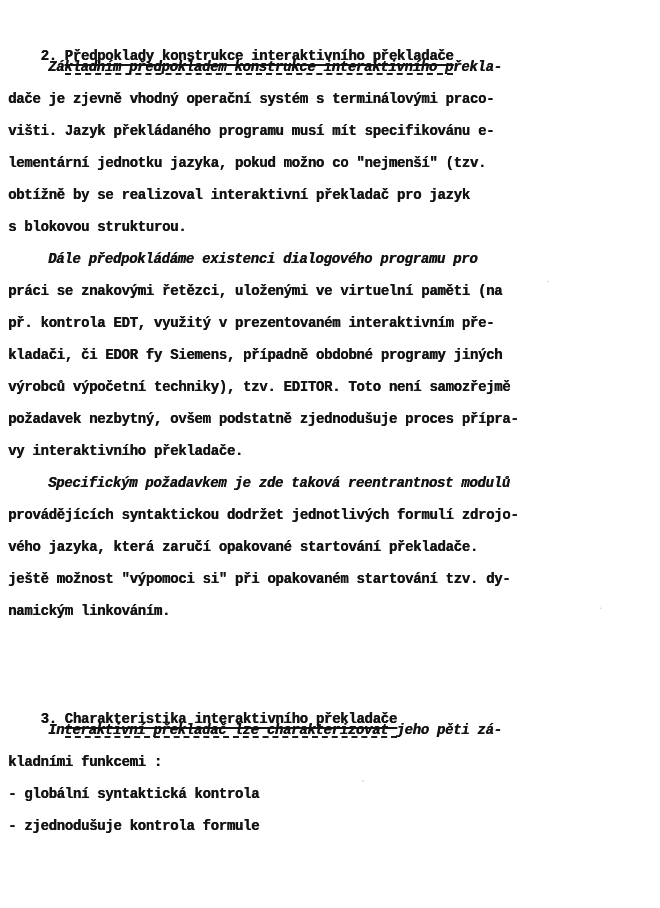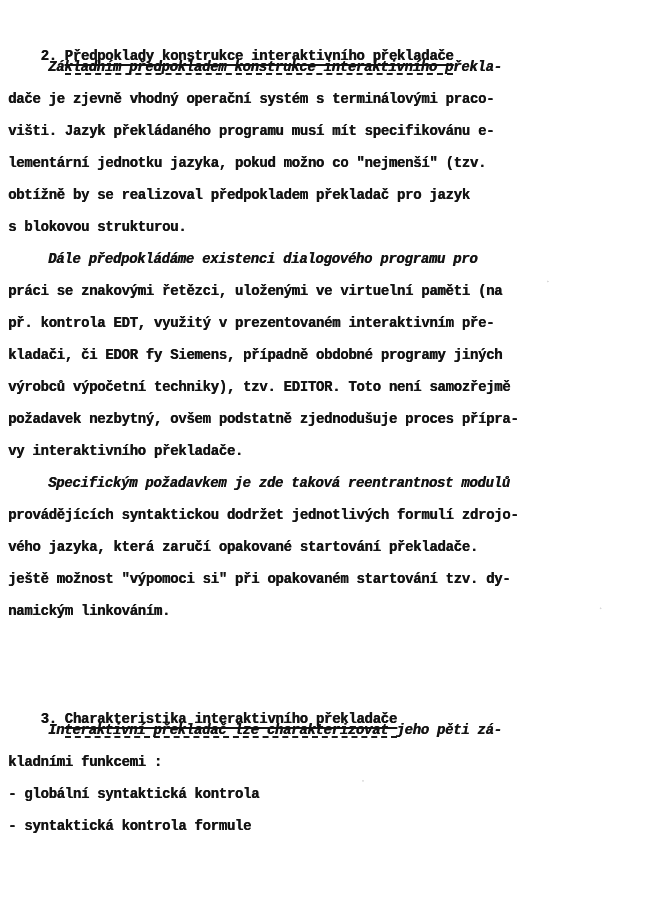--- a/index.html
+++ b/index.html
@@ -61,21 +61,21 @@
 
   <div class="heading">
     <span class="h-num">2.</span><span class="h-title">Předpoklady konstrukce interaktivního překladače</span>
   </div>
 
   <div>
     <div class="line indent">Základním předpokladem konstrukce interaktivního překla-</div>
     <div class="line">dače je zjevně vhodný operační systém s terminálovými praco-</div>
     <div class="line">višti. Jazyk překládaného programu musí mít specifikovánu e-</div>
     <div class="line">lementární jednotku jazyka, pokud možno co "nejmenší" (tzv.</div>
-    <div class="line">obtížně by se realizoval předpokladem překladač pro jazyk</div>
+    <div class="line">obtížně by se realizoval interaktivní překladač pro jazyk</div>
     <div class="line">s blokovou strukturou.</div>
   </div>
 
   <div>
     <div class="line indent">Dále předpokládáme existenci dialogového programu pro</div>
     <div class="line">práci se znakovými řetězci, uloženými ve virtuelní paměti (na</div>
     <div class="line">př. kontrola EDT, využitý v prezentovaném interaktivním pře-</div>
     <div class="line">kladači, či EDOR fy Siemens, případně obdobné programy jiných</div>
     <div class="line">výrobců výpočetní techniky), tzv. EDITOR. Toto není samozřejmě</div>
     <div class="line">požadavek nezbytný, ovšem podstatně zjednodušuje proces přípra-</div>
@@ -96,16 +96,16 @@
     <span class="h-num">3.</span><span class="h-title">Charakteristika interaktivního překladače</span>
   </div>
 
   <div>
     <div class="line indent">Interaktivní překladač lze charakterizovat jeho pěti zá-</div>
     <div class="line">kladními funkcemi :</div>
   </div>
 
   <div>
     <div class="line">- globální syntaktická kontrola</div>
-    <div class="line">- syntaktická kontrola formule</div>
+    <div class="line">- zjednodušuje kontrola formule</div>
   </div>
 
 </div>
 
 </body></html>

